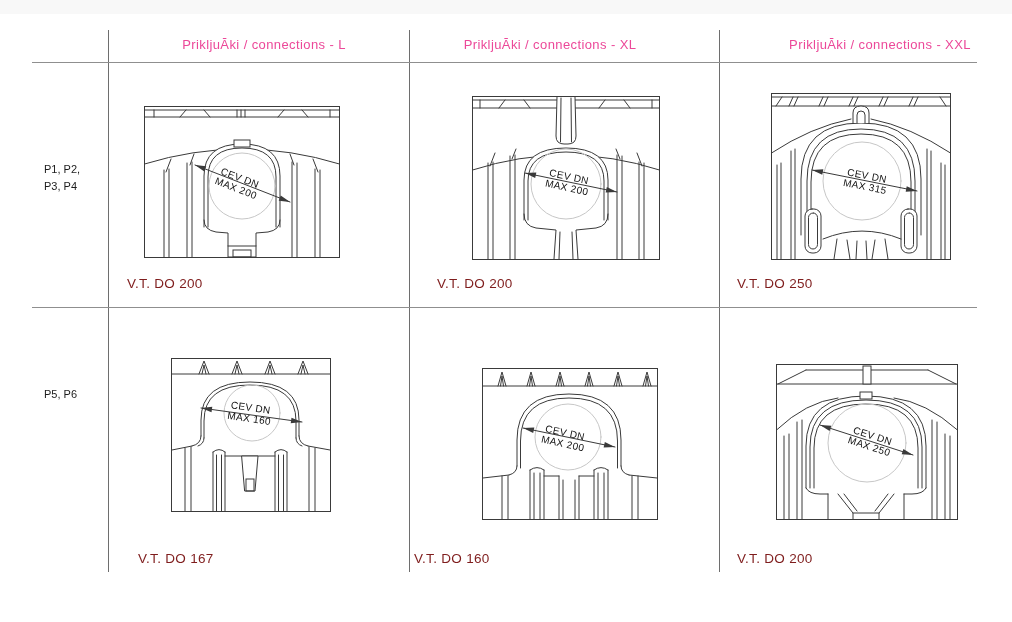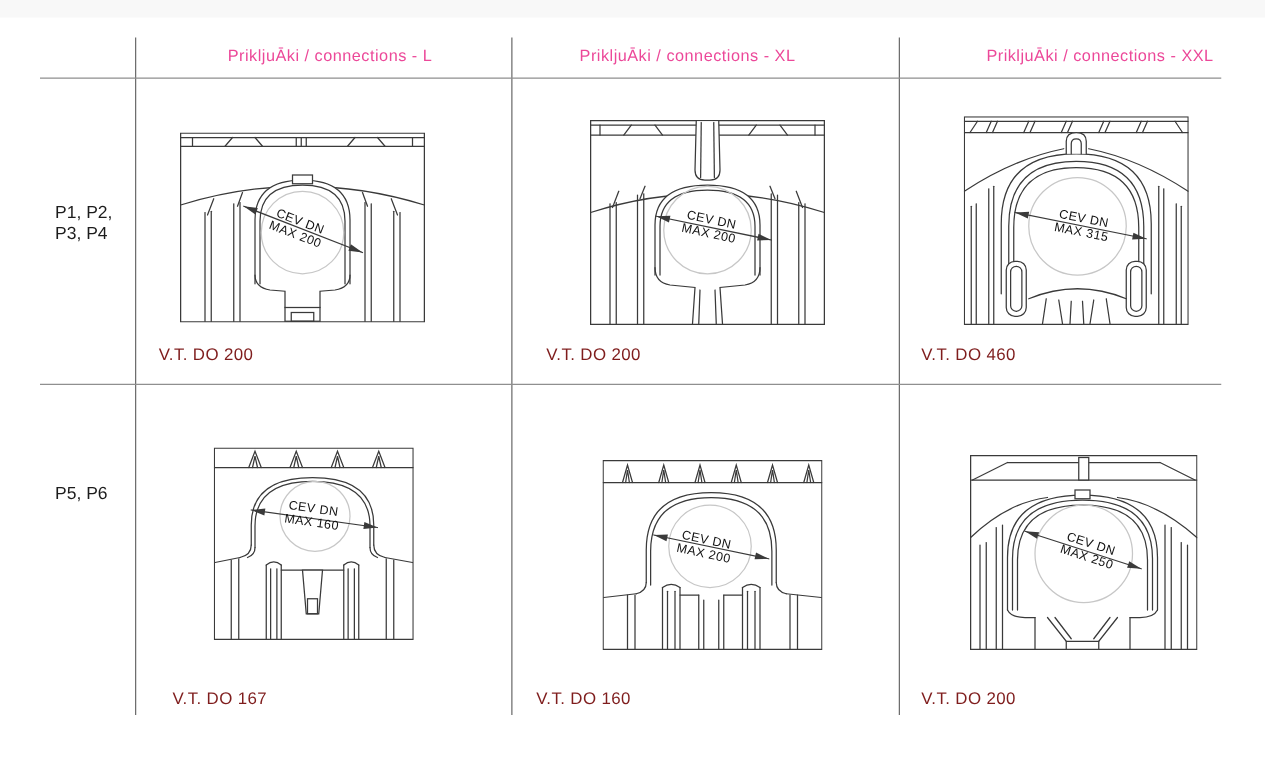--- a/index.html
+++ b/index.html
@@ -2,21 +2,21 @@
 <html><head>
 <meta charset="utf-8">
 <style>
   *{margin:0;padding:0;box-sizing:border-box}
   html,body{width:1012px;height:622px}
   body{position:relative;background:#fff;font-family:"Liberation Sans",sans-serif;overflow:hidden}
   .topstrip{position:absolute;left:0;top:0;width:1012px;height:14px;background:#f8f8f8}
   .vline{position:absolute;width:1px;background:#6e6e6e}
   .hline{position:absolute;height:1px;background:#8f8f8f}
   .colhead{position:absolute;top:37px;transform:translateX(-50%);font-size:13px;color:#ec4899;letter-spacing:.4px;white-space:nowrap}
-  .rowlabel{position:absolute;font-size:14px;color:#1c1c1c;line-height:17px}
+  .rowlabel{position:absolute;font-size:11px;color:#1c1c1c;line-height:17px}
   .vt{position:absolute;font-size:13.5px;color:#7f1d1d;letter-spacing:.3px;white-space:nowrap}
   .cell{position:absolute}
   .cell svg{position:absolute;left:0;top:0}
   .cell svg *{stroke:#3a3a3a;fill:none;stroke-width:1;stroke-linecap:round}
   .cell svg .wfill{fill:#fff}
   .cell svg .ghost{stroke:#c7c7c7}
   .cell svg .ahead{fill:#3a3a3a;stroke:none}
   .dim{position:absolute;text-align:center;font-size:10px;line-height:11px;color:#111;letter-spacing:.4px;white-space:nowrap}
   .dim span{display:block}
 </style>
@@ -180,21 +180,21 @@
       <line x1="114" y1="146" x2="117" y2="166"></line>
     <line x1="41" y1="77" x2="146" y2="98"></line>
     <polygon class="ahead" points="41,77 52,74.2 52,79.8" transform="rotate(11 41 77)"></polygon>
     <polygon class="ahead" points="146,98 135,95.2 135,100.8" transform="rotate(11 146 98)"></polygon>
   </svg>
   <div class="dim" style="left:95px;top:88px;transform:translate(-50%,-50%) rotate(11deg)">
     <span>CEV DN</span>
     <span>MAX 315</span>
   </div>
 </div>
-<div class="vt" style="left:737px;top:276px">V.T. DO 460</div>
+<div class="vt" style="left:737px;top:276px">V.T. DO 250</div>
 
 <div class="cell" style="left:171px;top:358px;width:160px;height:154px">
   <svg width="160" height="154" viewBox="0 0 160 154">
     <rect x="0.5" y="0.5" width="159" height="153"></rect>
     <line x1="0.5" y1="16" x2="159.5" y2="16"></line>
     <path d="M28,16 L33,3 L38,16"></path>
       <path d="M31,16 L33,7 L35,16"></path>
     <path d="M61,16 L66,3 L71,16"></path>
       <path d="M64,16 L66,7 L68,16"></path>
     <path d="M94,16 L99,3 L104,16"></path>
@@ -283,21 +283,21 @@
       <line x1="93" y1="112" x2="93" y2="151"></line>
     <line x1="41" y1="60" x2="133" y2="79"></line>
     <polygon class="ahead" points="41,60 52,57.2 52,62.8" transform="rotate(12 41 60)"></polygon>
     <polygon class="ahead" points="133,79 122,76.2 122,81.8" transform="rotate(12 133 79)"></polygon>
   </svg>
   <div class="dim" style="left:82px;top:70px;transform:translate(-50%,-50%) rotate(12deg)">
     <span>CEV DN</span>
     <span>MAX 200</span>
   </div>
 </div>
-<div class="vt" style="left:429px;top:551px">V.T. DO 160</div>
+<div class="vt" style="left:414px;top:551px">V.T. DO 160</div>
 
 <div class="cell" style="left:776px;top:364px;width:182px;height:156px">
   <svg width="182" height="156" viewBox="0 0 182 156">
     <rect x="0.5" y="0.5" width="181" height="155"></rect>
     <line x1="30" y1="6" x2="152" y2="6"></line>
     <line x1="2" y1="20" x2="30" y2="6"></line>
       <line x1="152" y1="6" x2="180" y2="20"></line>
     <line x1="0.5" y1="20" x2="181.5" y2="20"></line>
     <rect class="wfill" x="87" y="2" width="8" height="18"></rect>
     <path d="M0.5,66 Q30,38 62,34"></path>

